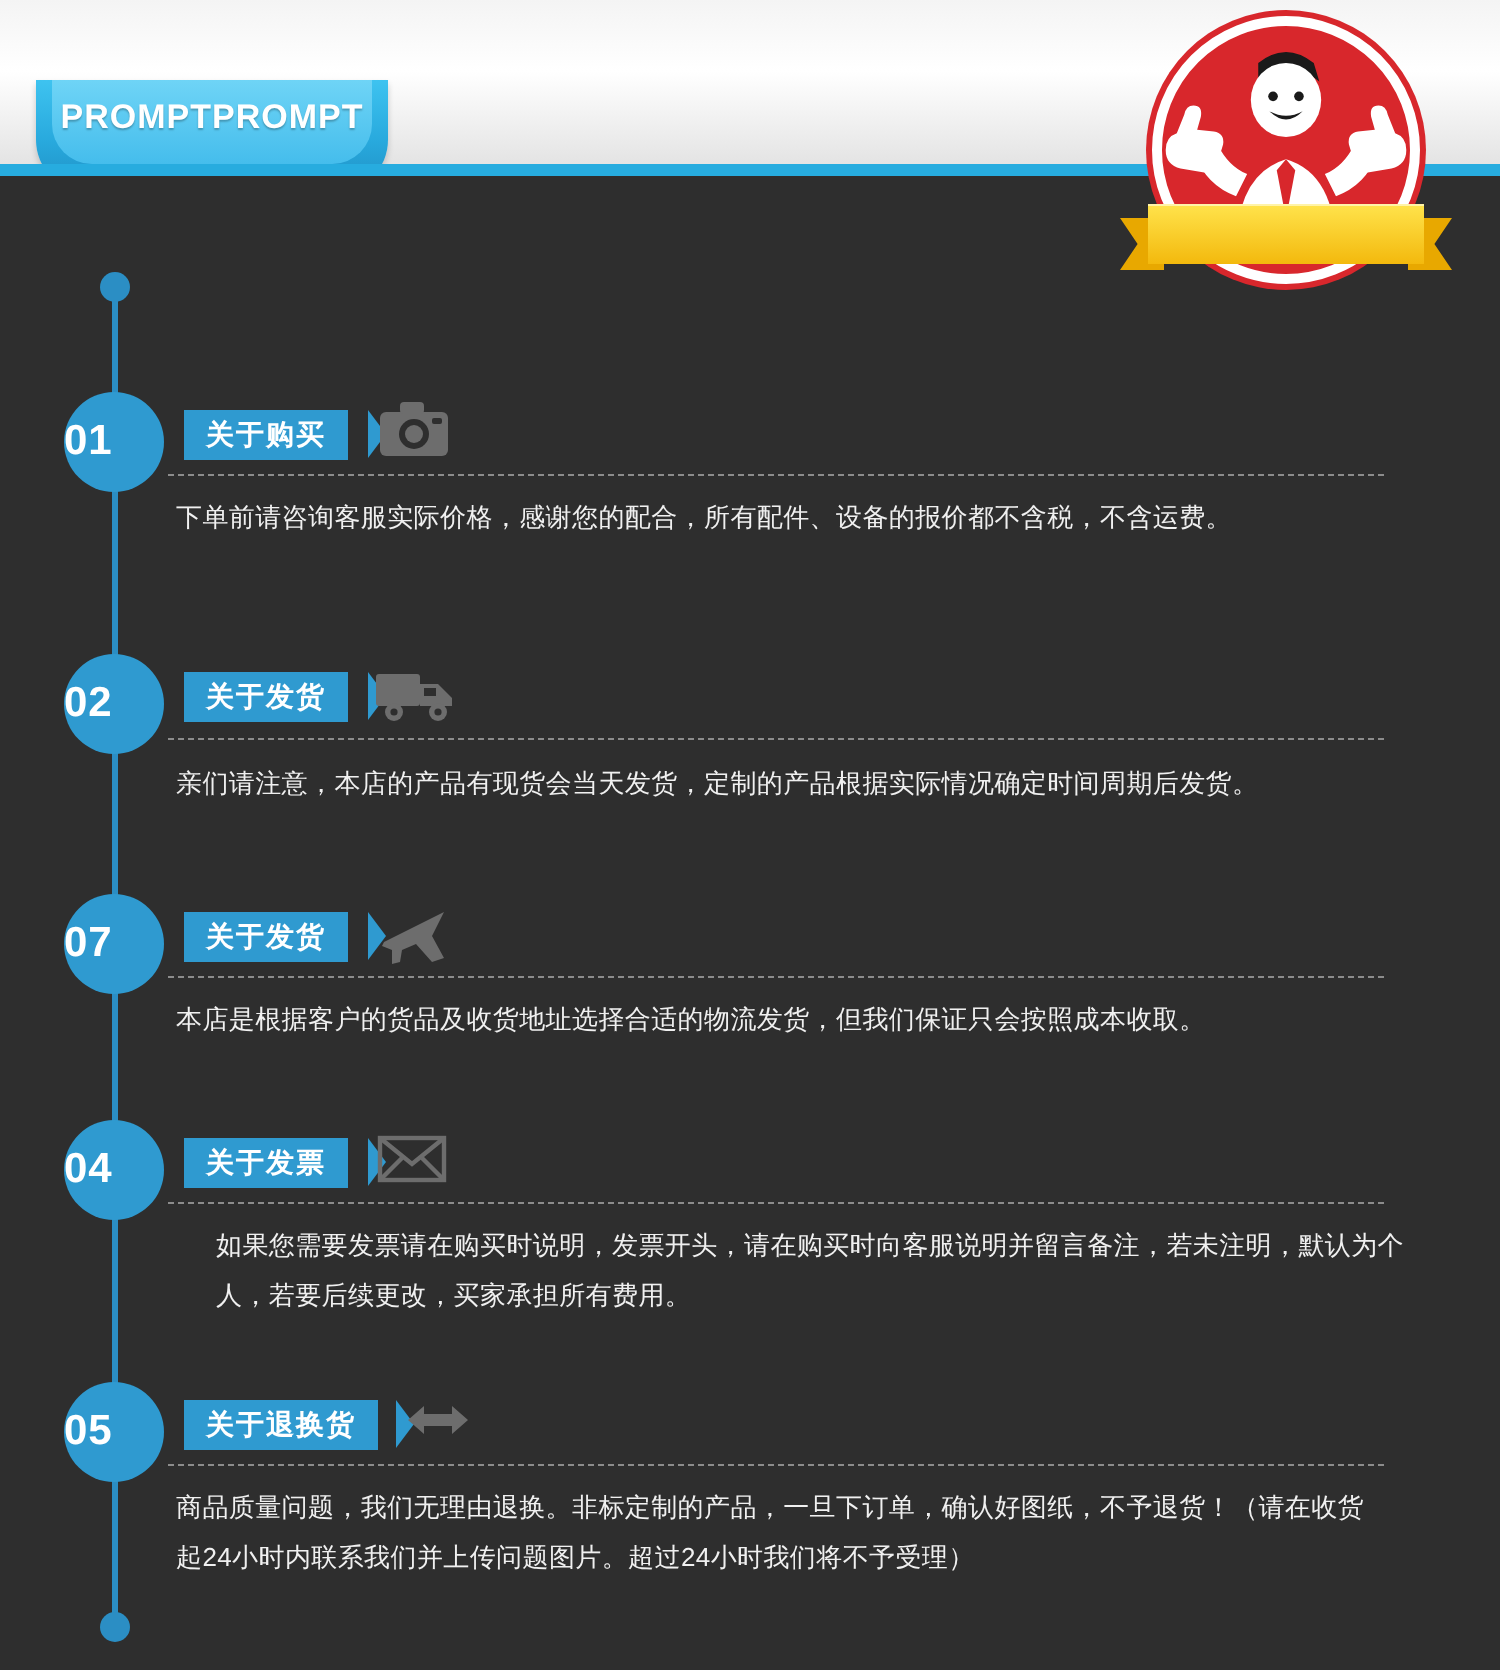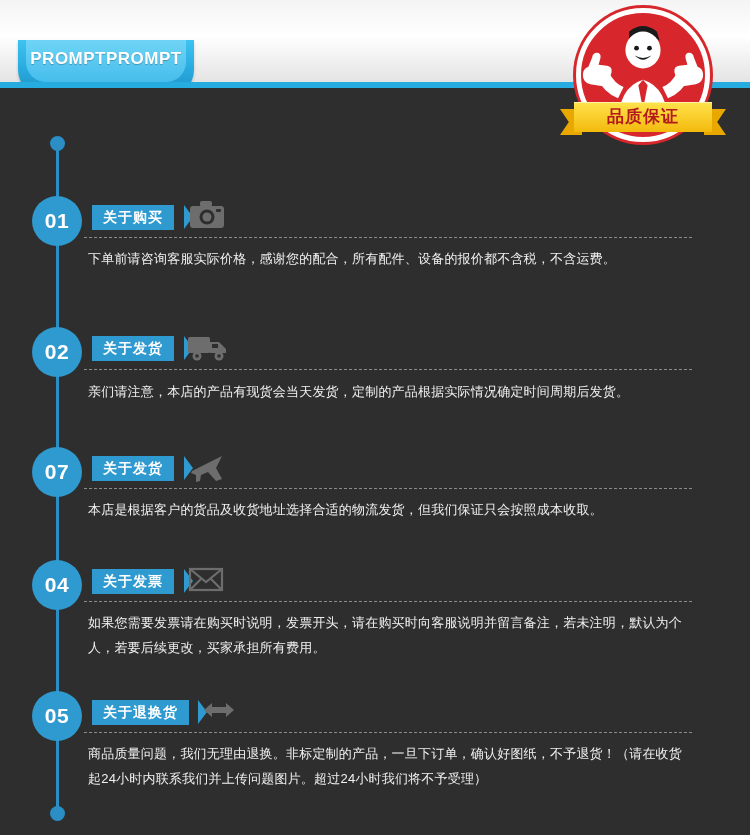--- a/index.html
+++ b/index.html
@@ -166,21 +166,20 @@
     position: absolute;
     left: 32px;
     top: 0;
     width: 50px;
     height: 50px;
     border-radius: 50%;
     background: #2f9ad0;
     color: #ffffff;
     font-size: 21px;
     font-weight: bold;
-    text-align: center;
     line-height: 50px;
     letter-spacing: .5px;
   }
   .tag {
     position: absolute;
     left: 92px;
     top: 9px;
     height: 25px;
     padding: 0 11px;
     background: #2f9ad0;
@@ -256,21 +255,20 @@
         <path d="M94 92 q16 -6 22 -22 l-12 -6 q-6 12 -16 16z" fill="#ffffff"></path>
 
         <path d="M8 58 q-6 2 -6 9 q0 8 8 10 l12 2 q6 1 8 -5 l3 -10 q1 -6 -5 -7 l-9 -1 l2 -7 q1 -6 -4 -6 q-4 0 -5 5z" fill="#ffffff"></path>
         <path d="M126 58 q6 2 6 9 q0 8 -8 10 l-12 2 q-6 1 -8 -5 l-3 -10 q-1 -6 5 -7 l9 -1 l-2 -7 q-1 -6 4 -6 q4 0 5 5z" fill="#ffffff"></path>
       </svg>
     </div>
     <div class="seal-ribbon">
       <div class="seal-ribbon-tail-l"></div>
       <div class="seal-ribbon-tail-r"></div>
       <div class="seal-ribbon-band"></div>
-      <div class="seal-ribbon-text">品质保证</div>
     </div>
   </div>
 
   <div class="timeline"></div>
   <div class="timeline-dot" style="top:136px;"></div>
   <div class="timeline-dot" style="top:806px;"></div>
 
   <div class="item" style="top:196px;">
     <div class="num-badge">01</div>
     <div class="tag">关于购买</div>
@@ -325,21 +323,21 @@
     <div class="tag">关于发票</div>
     <div class="tag-arrow" style="left:184px;"></div>
     <div class="icon-slot" style="left:186px;">
       <svg viewBox="0 0 42 34" width="42" height="34">
         <rect x="4" y="7" width="32" height="21" fill="none" stroke="#6d6d6d" stroke-width="2.2"></rect>
         <path d="M4 7 L20 20 L36 7" fill="none" stroke="#6d6d6d" stroke-width="2.2"></path>
         <path d="M4 28 L15 17 M36 28 L25 17" fill="none" stroke="#6d6d6d" stroke-width="2.2"></path>
       </svg>
     </div>
     <div class="dashed" style="top:41px;"></div>
-    <div class="body-text" style="top:50px;">如果您需要发票请在购买时说明，发票开头，请在购买时向客服说明并留言备注，若未注明，默认为个人，若要后续更改，买家承担所有费用。</div>
+    <div class="body-text" style="top:50px;margin-left:20px;">如果您需要发票请在购买时说明，发票开头，请在购买时向客服说明并留言备注，若未注明，默认为个人，若要后续更改，买家承担所有费用。</div>
   </div>
 
   <div class="item" style="top:691px;">
     <div class="num-badge">05</div>
     <div class="tag">关于退换货</div>
     <div class="tag-arrow" style="left:198px;"></div>
     <div class="icon-slot" style="left:198px;">
       <svg viewBox="0 0 42 34" width="42" height="34">
         <path d="M6 17 L14 10 L14 14 L28 14 L28 10 L36 17 L28 24 L28 20 L14 20 L14 24 Z" fill="#6d6d6d"></path>
       </svg>

